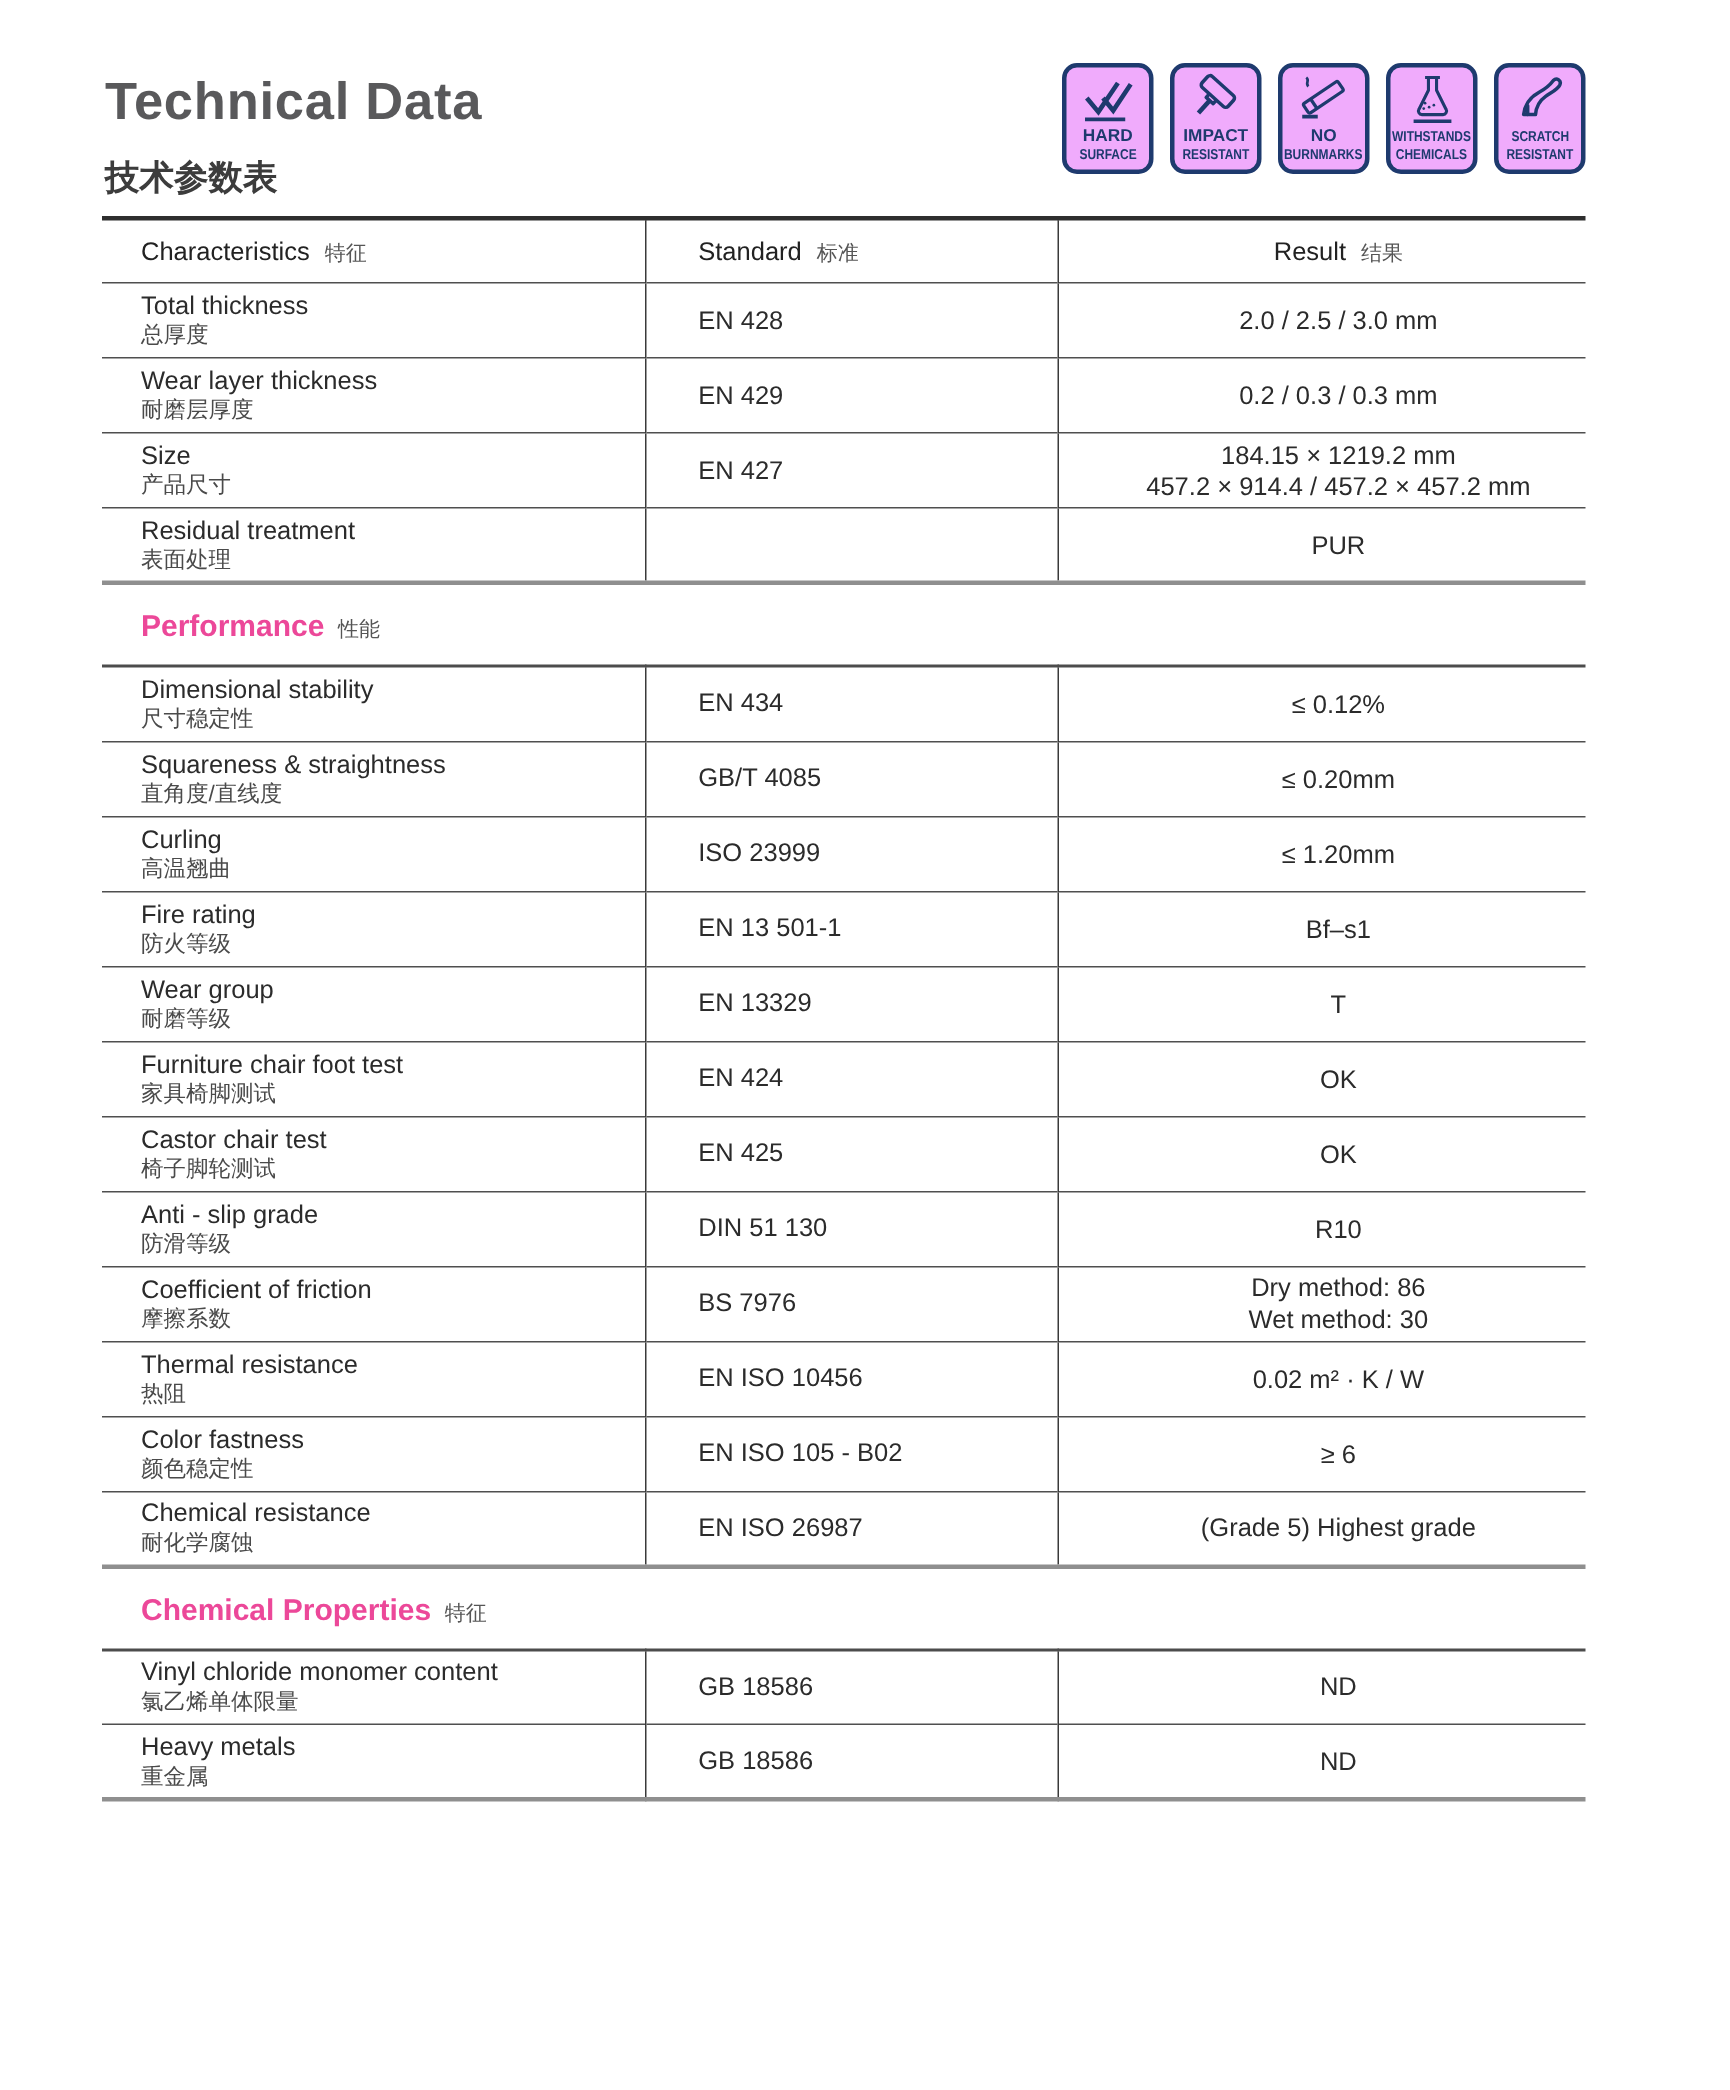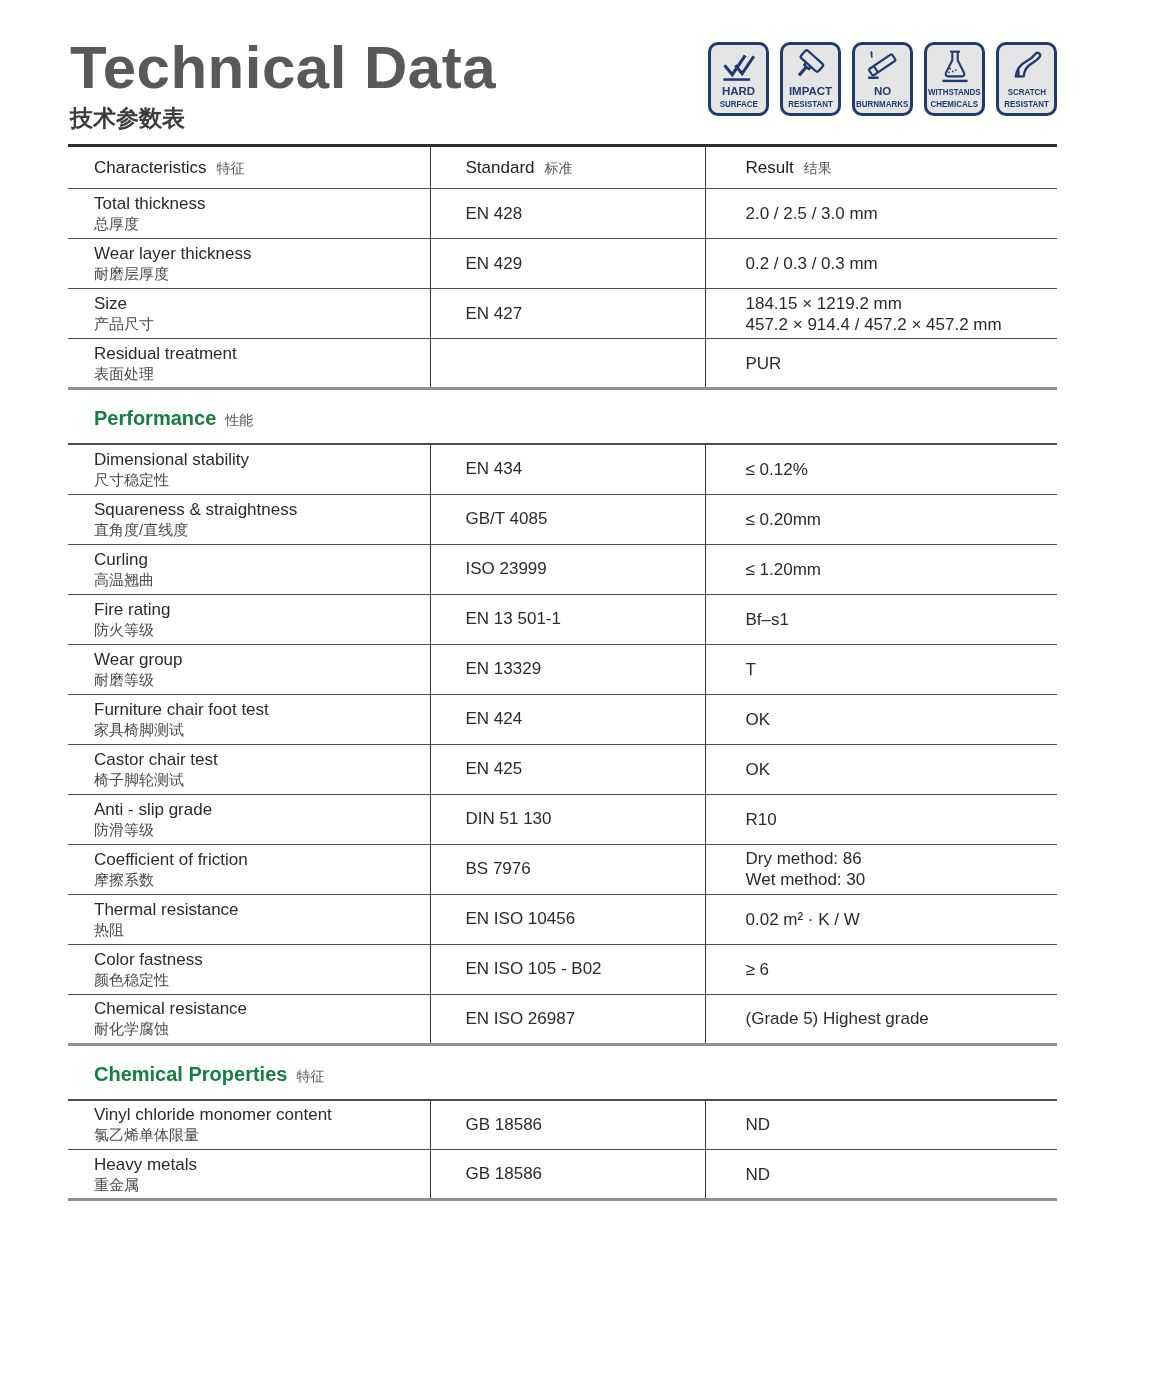--- a/index.html
+++ b/index.html
@@ -5,47 +5,47 @@
   :root { --navy:#1e3a6e; --text:#2b2b2b; --zh:#4a4a4a; --rule:#3a3a3a; --rule-light:#8f8f8f; --title:#59595b; }
   * { box-sizing:border-box; }
   html,body { margin:0; padding:0; }
   body {
     width:1153px; height:1393px; background:#ffffff; overflow:hidden;
     font-family:"Liberation Sans","DejaVu Sans",sans-serif; color:var(--text);
   }
   
   .header-row { display:flex; justify-content:space-between; align-items:flex-start;
     margin:40px 96px 12px 70px; }
-  .title-block h1 { margin:0; font-size:60px; line-height:56px; font-weight:800;
+  .title-block h1 { margin:0; font-size:35px; line-height:56px; font-weight:800;
     letter-spacing:.5px; color:var(--title); }
   .title-block .subtitle { margin-top:8px; font-size:23px; line-height:28px; font-weight:700; color:#3c3c3c; }
   .badges { display:flex; gap:11px; margin-top:2px; }
   .badge { width:61px; height:74px; border:3px solid var(--navy); border-radius:10px;
-    display:flex; flex-direction:column; align-items:center; padding-top:3px; background:#e5e5e5; }
+    display:flex; flex-direction:column; align-items:center; padding-top:3px; background:#f0abfc; }
   .badge-icon { width:36px; height:37px; color:var(--navy); display:block; }
   .badge-icon svg { width:100%; height:100%; display:block; }
   .badge-line1 { font-weight:800; font-size:11.5px; line-height:13px; color:var(--navy); white-space:nowrap; }
   .badge-line2 { font-weight:700; font-size:9.5px; line-height:12px; color:var(--navy); white-space:nowrap;
     transform:scaleX(.84); }
   .badge-line1.long { font-size:9.5px; transform:scaleX(.84); font-weight:700; }
   
   .tbl-section { margin-left:68px; width:989px; }
   .section-heading { padding:17px 0 13px 26px; }
-  .section-title { font-size:20px; font-weight:600; color:#15803d; }
+  .section-title { font-size:20px; font-weight:600; color:#ec4899; }
   .section-title-zh { font-size:14px; font-weight:400; color:#555; margin-left:9px; }
   table.data-table { width:100%; border-collapse:collapse; table-layout:fixed;
     border-top:2px solid #4c4c4c; border-bottom:3px solid var(--rule-light); }
   .tbl-section.first table.data-table { border-top:3px solid #2e2e2e; }
   col.c1 { width:362px; } col.c2 { width:275px; } col.c3 { width:352px; }
   tr.header-row-tr { height:43px; }
   tr.data-row { height:50px; }
   th,td { padding:0; vertical-align:middle; text-align:left; }
   th:first-child, td:first-child { padding-left:26px; }
   th:nth-child(2), td:nth-child(2) { padding-left:35px; border-left:1.5px solid var(--rule); }
-  th:nth-child(3), td:nth-child(3) { padding-left:40px; border-left:1.5px solid var(--rule); }
+  th:nth-child(3), td:nth-child(3) { padding-left:22px; border-left:1.5px solid var(--rule);text-align:center; }
   tbody tr + tr th, tbody tr + tr td { border-top:1.5px solid #4f4f4f; }
   .th-en { font-size:17px; font-weight:500; color:#222; }
   .th-zh { font-size:14px; font-weight:400; color:#555; margin-left:10px; }
   .label-en { font-size:17px; line-height:21px; color:var(--text); }
   .label-zh { font-size:15px; line-height:20px; color:var(--zh); }
   .cell-std, .cell-res { font-size:17px; color:var(--text); }
   .res-line { line-height:21px; }
 </style>
 </head>
 <body>

